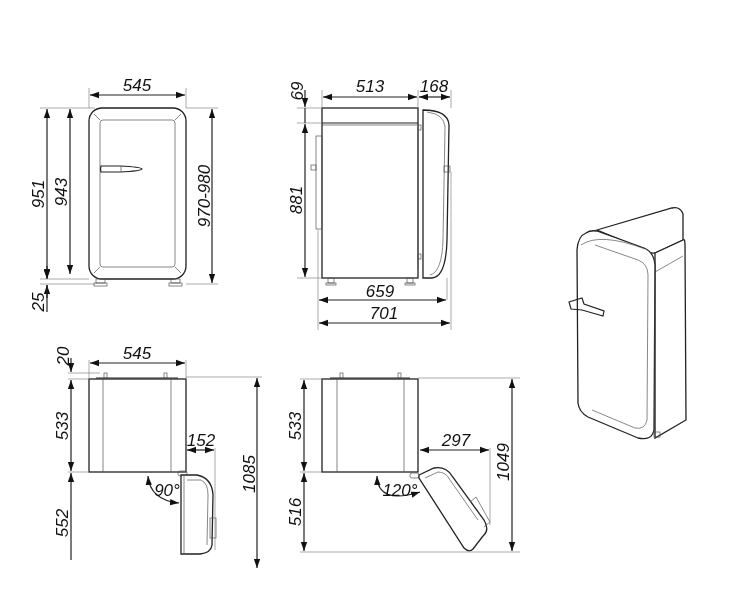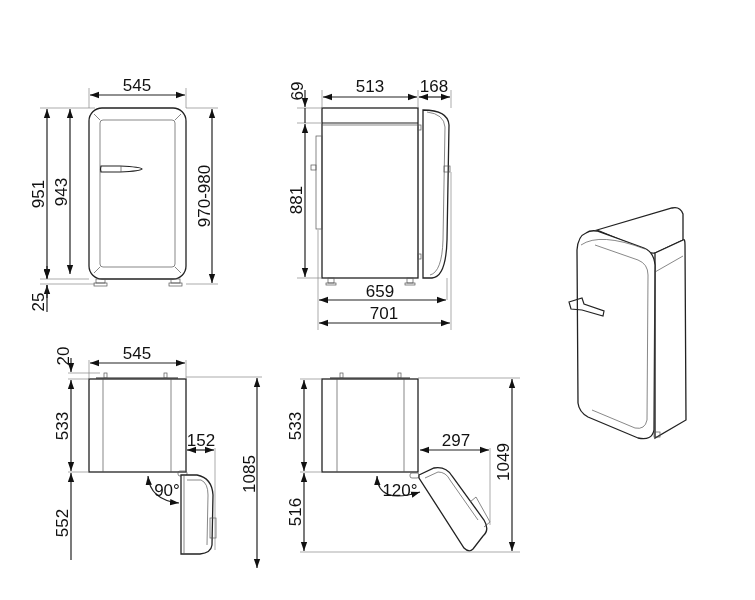--- a/index.html
+++ b/index.html
@@ -1,17 +1,17 @@
 <!DOCTYPE html>
 <html><head>
 <meta charset="utf-8">
 <style>
   html, body { margin: 0; padding: 0; background: #ffffff; }
   body { width: 755px; height: 600px; overflow: hidden; }
-  #stage { position: absolute; left: 0; top: 0; width: 755px; height: 600px; }
+  #stage { position: absolute; left: 0; top: 0; width: 755px; height: 600px; font-style: italic; }
   svg { display: block; }
   .dim-text { font-family: "Liberation Sans", sans-serif; font-size: 17px; fill: #111; }
   .ln { stroke: #222; stroke-width: 1.2; fill: none; }
   .thin { stroke: #555; stroke-width: 0.7; fill: none; }
   .ext { stroke: #888; stroke-width: 0.7; fill: none; }
   .body { stroke: #222; stroke-width: 1.3; fill: #fff; }
   .arrow { fill: #111; stroke: none; }
 </style>
 </head>
 <body>

